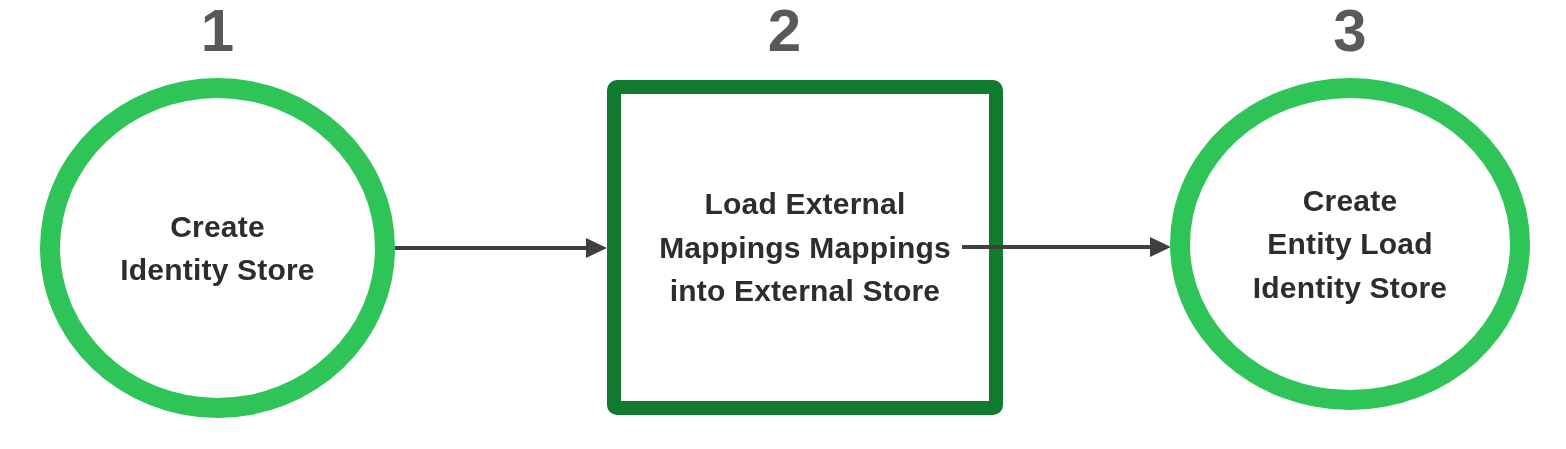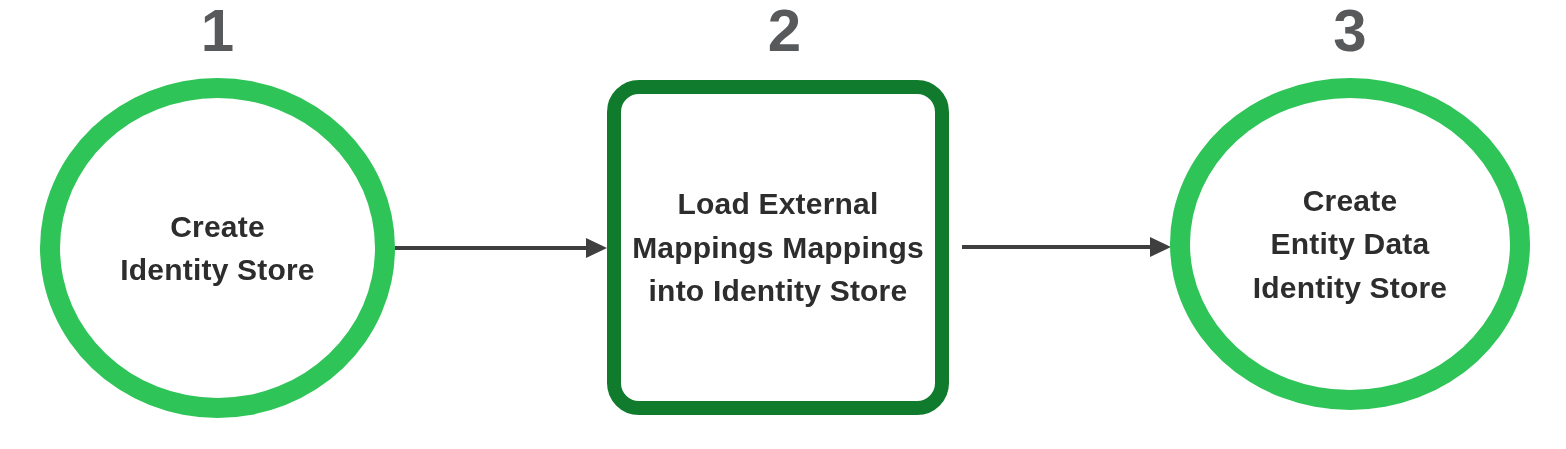--- a/index.html
+++ b/index.html
@@ -29,22 +29,22 @@
   .num-3{left:1170px;width:360px;}
   .shape{
     position:absolute;display:flex;align-items:center;justify-content:center;
     background:var(--background);
   }
   .circle-1{
     left:40px;top:78px;width:355px;height:340px;
     border:20px solid var(--bright-green);border-radius:50%;
   }
   .rect-2{
-    left:607px;top:80px;width:342px;height:335px;
-    border:14px solid var(--dark-green);border-radius:32px;
+    left:607px;top:80px;width:396px;height:335px;
+    border:14px solid var(--dark-green);border-radius:10px;
   }
   .circle-3{
     left:1170px;top:78px;width:360px;height:332px;
     border:20px solid var(--bright-green);border-radius:50%;
   }
   .step-label{
     text-align:center;font-weight:700;color:var(--label-dark);
     font-size:30px;line-height:1.45;letter-spacing:0.2px;
   }
   .arrow{position:absolute;}
@@ -74,32 +74,32 @@
     <svg width="214" height="40" viewBox="0 0 214 40">
       <line x1="1" y1="20" x2="194" y2="20"></line>
       <polygon points="192,10 213,20 192,30"></polygon>
     </svg>
   </div>
 
   <div class="shape rect-2">
     <div class="step-label">
       <div>Load External</div>
       <div>Mappings Mappings</div>
-      <div>into Identity Store</div>
+      <div>into External Store</div>
     </div>
   </div>
 
   <div class="arrow arrow-2">
     <svg width="211" height="40" viewBox="0 0 211 40">
       <line x1="1" y1="20" x2="191" y2="20"></line>
       <polygon points="189,10 210,20 189,30"></polygon>
     </svg>
   </div>
 
   <div class="shape circle-3">
     <div class="step-label">
       <div>Create</div>
-      <div>Entity Data</div>
+      <div>Entity Load</div>
       <div>Identity Store</div>
     </div>
   </div>
 
 </div>
 
 </body></html>

